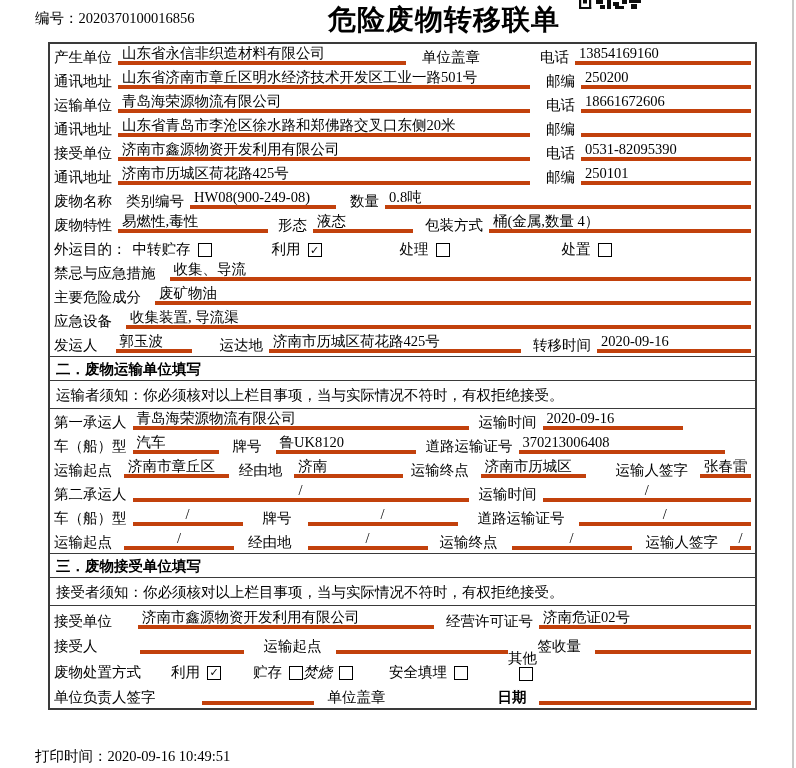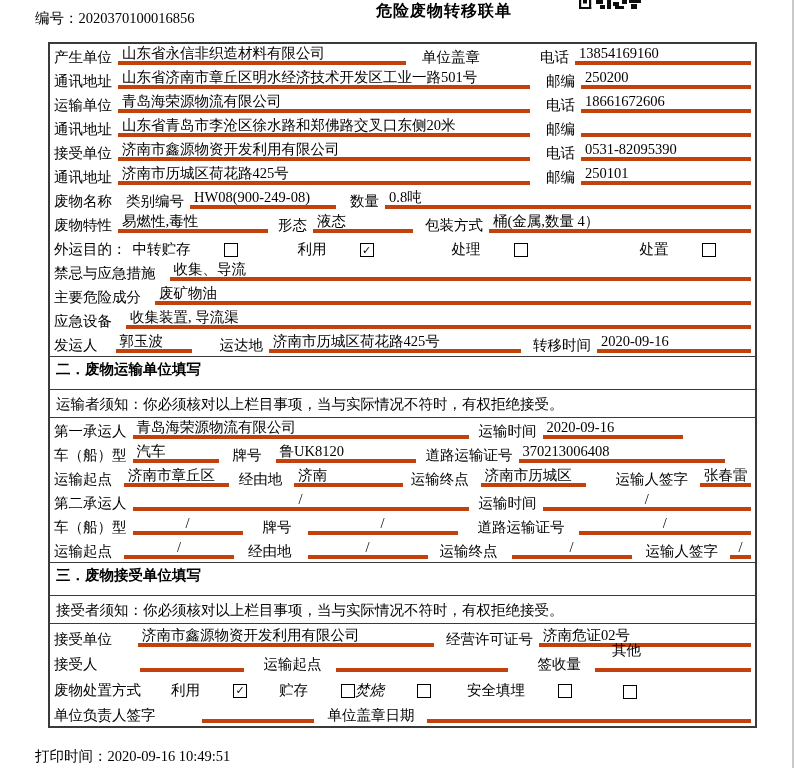--- a/index.html
+++ b/index.html
@@ -2,47 +2,47 @@
 <html><head>
 <meta charset="utf-8">
 <style>
   html,body { margin:0; padding:0; background:#ffffff; }
   body { width:796px; height:768px; overflow:hidden;
          font-family:"Liberation Serif","DejaVu Serif",serif; color:#000; }
   .doc { position:relative; width:796px; height:768px; background:#fff; }
 
   .serial { position:absolute; left:35px; top:9px; font-size:14.5px; white-space:nowrap; }
   .title  { position:absolute; top:1px; left:50%; transform:translateX(-50%);
-            margin-left:46px; font-size:16px; font-weight:bold; letter-spacing:1px; white-space:nowrap; }
+            margin-left:46px; font-size:28px; font-weight:bold; letter-spacing:1px; white-space:nowrap; }
   .qr { position:absolute; left:579px; top:0; }
 
   .edge-line { position:absolute; left:792px; top:0; width:2px; height:768px; background:#c9c9c9; }
 
   .form-table { position:absolute; left:48px; top:42px; width:709px;
                 border:2px solid #3a3a3a; background:#fff; box-sizing:border-box; overflow:hidden; }
 
   .section-header { font-weight:bold; font-size:14.5px; padding:3px 6px 2px;
                     border-bottom:1.5px solid #3a3a3a; box-sizing:border-box; height:24px; }
-  .section:not([data-idx="0"]) .section-header { border-top:1.5px solid #3a3a3a; height:34px; }
+  .section:not([data-idx="0"]) .section-header { border-top:1.5px solid #3a3a3a; height:25px; }
 
   .note-row { font-size:14.5px; padding:5px 6px; border-bottom:1.5px solid #3a3a3a;
               box-sizing:border-box; height:28px; white-space:nowrap; }
 
   .row { display:flex; align-items:flex-end; height:24px; padding:0 4px 3px;
          box-sizing:border-box; font-size:14.5px; }
   .section[data-idx="2"] .row { height:25.5px; }
 
   .lbl, .txt, .chk-label { white-space:nowrap; line-height:16px; }
   .lbl { margin-right:6px; }
   .val { border-bottom:4px solid #c2410c; padding:0 4px; white-space:nowrap;
          line-height:16px; min-height:16px; box-sizing:border-box; overflow:hidden; }
   .val.grow { flex:1 1 auto; }
   .val.center { text-align:center; }
 
-  .chk { display:inline-flex; align-items:center; white-space:nowrap; line-height:16px;gap:26px; }
+  .chk { display:inline-flex; align-items:center; white-space:nowrap; line-height:16px; }
   .chk .box { display:inline-flex; align-items:center; justify-content:center;
               width:12px; height:12px; border:1.5px solid #000; margin-left:7px;
               font-size:11px; line-height:1; font-family:"DejaVu Sans",sans-serif;
               position:relative; top:1px; }
 
   .footer { position:absolute; left:35px; top:747px; font-size:14.5px; white-space:nowrap; }
 </style>
 </head>
 <body>
 
@@ -252,21 +252,21 @@
           </span>
           <span class="chk" style="margin-left: 40px; flex-direction: column;">
             <span class="chk-label">其他</span>
             <span class="box"></span>
           </span>
         </div>
         <div class="row">
           <span class="lbl">单位负责人签字</span>
           <span class="val" style="width: 112px; margin-left: 40px;"></span>
           <span class="txt" style="margin-left: 14px;">单位盖章</span>
-          <span class="lbl" style="">日期</span>
+          <span class="lbl" style="margin-left: 112px; font-weight: bold;">日期</span>
           <span class="val grow" style="margin-left: 6px;"></span>
         </div>
       </div>
     </div>
 
   <div class="footer">
     <span>打印时间：</span><span>2020-09-16 10:49:51</span>
   </div>
 
   <div class="edge-line"></div>

